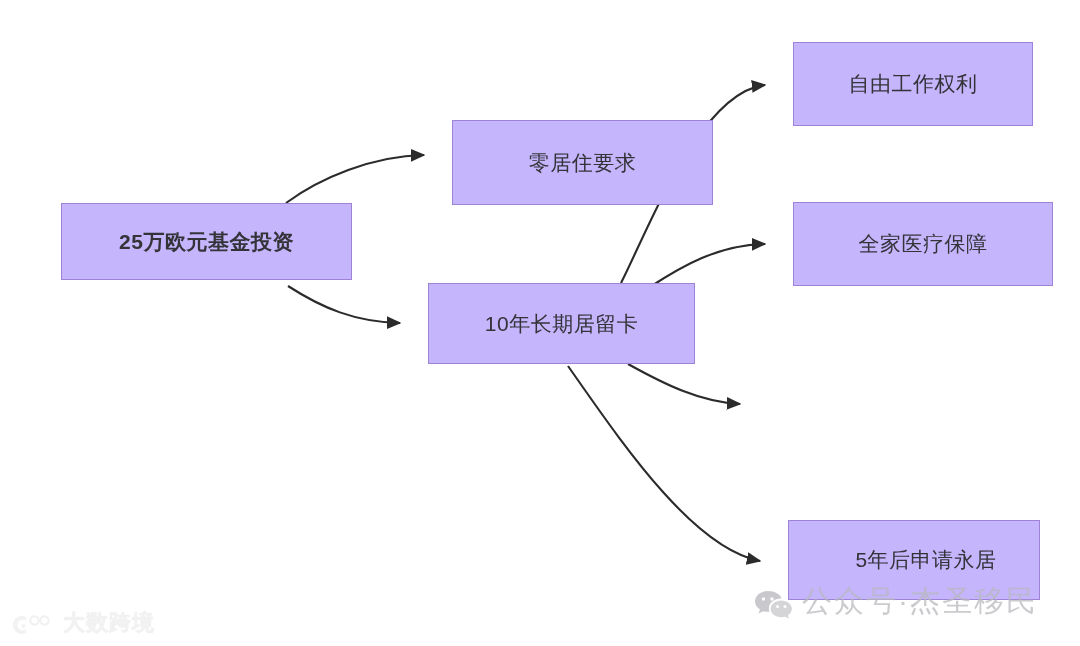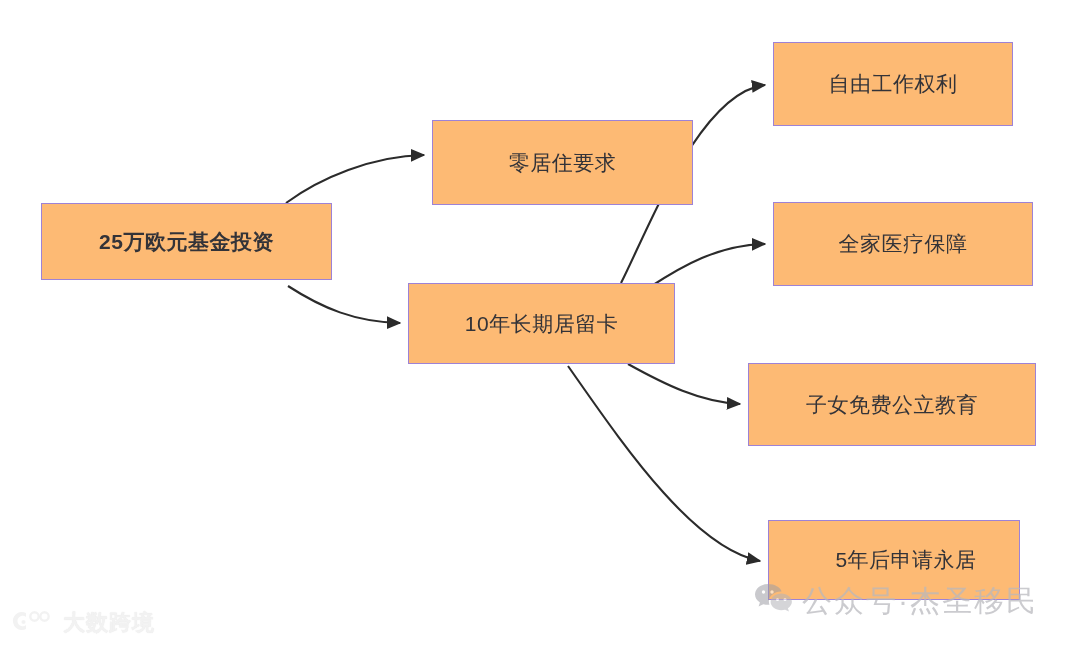--- a/index.html
+++ b/index.html
@@ -21,48 +21,49 @@
     position: absolute;
     left: 0;
     top: 0;
     width: 1080px;
     height: 646px;
     pointer-events: none;
   }
   .node {
     position: absolute;
     box-sizing: border-box;
-    background: #fdba74;
+    background: #c4b5fd;
     border: 1.6px solid #9d82d6;
     display: flex;
     align-items: center;
     justify-content: center;
     color: #333338;
     font-size: 21px;
     letter-spacing: 0.5px;
     white-space: nowrap;
     z-index: 2;
+    margin-left: 20px;
   }
   .node-label {
     pointer-events: none;
   }
   
   #node-root      { left: 41px;  top: 203px; width: 291px; height: 77px; font-weight: bold; }
   #node-zero      { left: 432px; top: 120px; width: 261px; height: 85px; }
   #node-card      { left: 408px; top: 283px; width: 267px; height: 81px; align-items: center; }
   #node-work      { left: 773px; top: 42px;  width: 240px; height: 84px; }
   #node-health    { left: 773px; top: 202px; width: 260px; height: 84px; }
   #node-education { left: 748px; top: 363px; width: 288px; height: 83px; }
   #node-pr        { left: 768px; top: 520px; width: 252px; height: 80px; padding-left: 24px; }
 
   
   .watermark {
     position: absolute;
     display: flex;
-    align-items: flex-start;
+    align-items: flex-end;
     gap: 9px;
     user-select: none;
     z-index: 3;
     margin-top: 9px;
   }
   #watermark-left {
     left: 10px;
     bottom: 8px;
     opacity: 0.95;
   }
@@ -123,23 +124,20 @@
   </div>
 
   <div class="node" id="node-work">
     <span class="node-label">自由工作权利</span>
   </div>
 
   <div class="node" id="node-health">
     <span class="node-label">全家医疗保障</span>
   </div>
 
-  <div class="node" id="node-education">
-    <span class="node-label">子女免费公立教育</span>
-  </div>
 
   <div class="node" id="node-pr">
     <span class="node-label">5年后申请永居</span>
   </div>
 
   <div class="watermark" id="watermark-left">
     <svg class="wm-icon" width="44" height="26" viewBox="0 0 44 26">
       <path d="M16 5 A9 9 0 1 0 16 21 L16 17 A5.2 5.2 0 1 1 16 9 Z" fill="#f2f2f2"></path>
       <circle cx="24.5" cy="8.5" r="4.2" fill="none" stroke="#f2f2f2" stroke-width="2.4"></circle>
       <circle cx="34.5" cy="8.5" r="4.2" fill="none" stroke="#f2f2f2" stroke-width="2.4"></circle>

